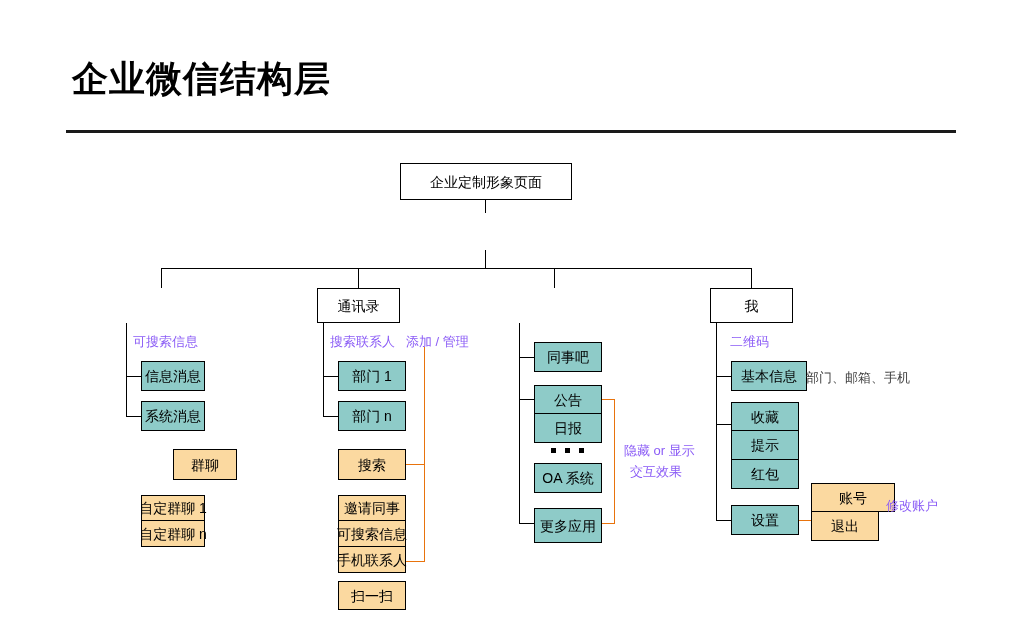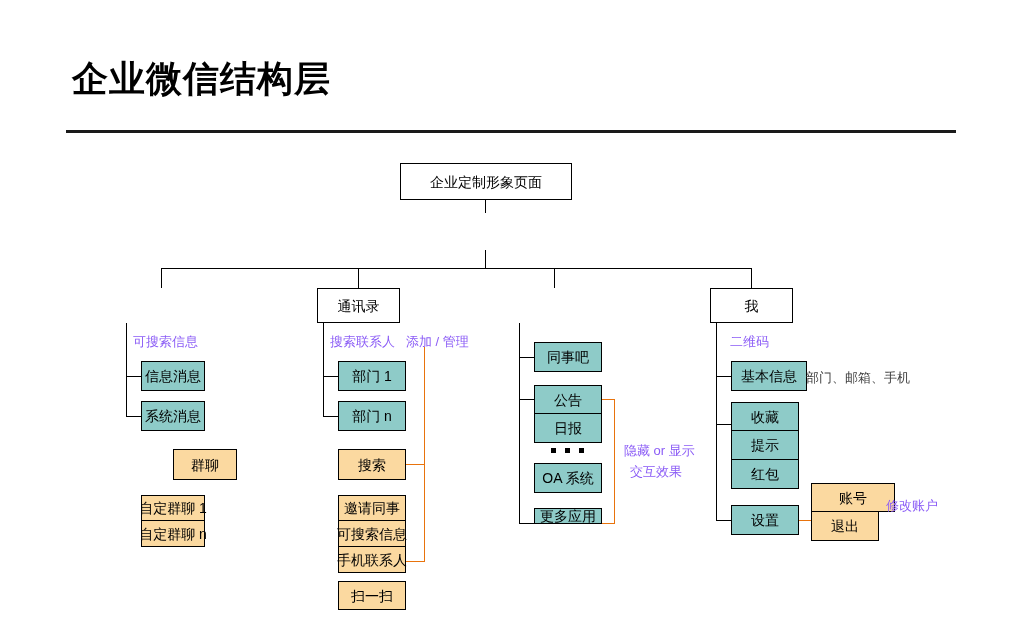--- a/index.html
+++ b/index.html
@@ -125,21 +125,21 @@
   <div class="node teal stack-mid" style="left:534px; top:414px; width:68px; height:29px;">日报</div>
 
   <div class="dots" style="left:551px; top:448px;">
     <i></i>
       <i></i>
       <i></i>
   </div>
 
   <div class="node teal" style="left:534px; top:463px; width:68px; height:30px;">OA 系统</div>
 
-  <div class="node teal" style="left:534px; top:508px; width:68px; height:16px;text-align:center;">更多应用</div>
+  <div class="node teal" style="left:534px; top:508px; width:68px; height:35px;text-align:center;">更多应用</div>
 
   <div class="ln v o" style="left:614px; top:399px; height:124px;"></div>
   <div class="ln h o" style="left:602px; top:399px; width:13px;"></div>
   <div class="ln h o" style="left:602px; top:523px; width:13px;"></div>
 
   <div class="anno orange" style="left:624px; top:442px;">隐藏 or 显示</div>
   <div class="anno orange" style="left:630px; top:463px;">交互效果</div>
 
   <div class="anno orange" style="left:730px; top:333px;">二维码</div>
 

